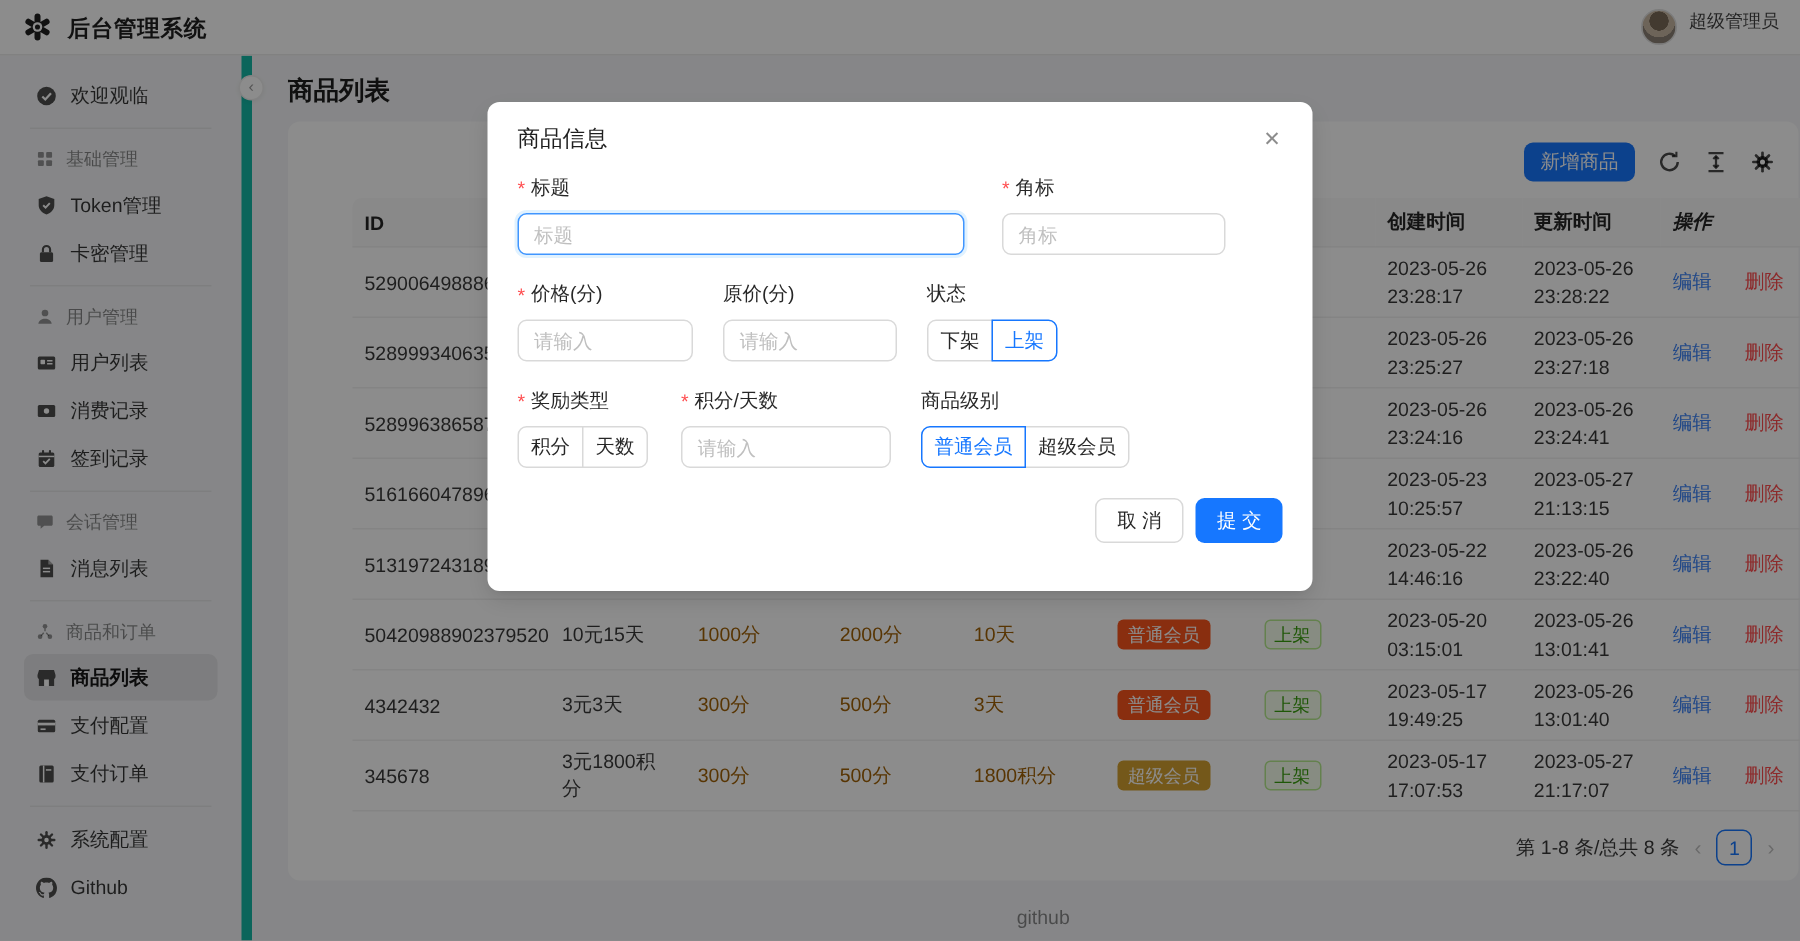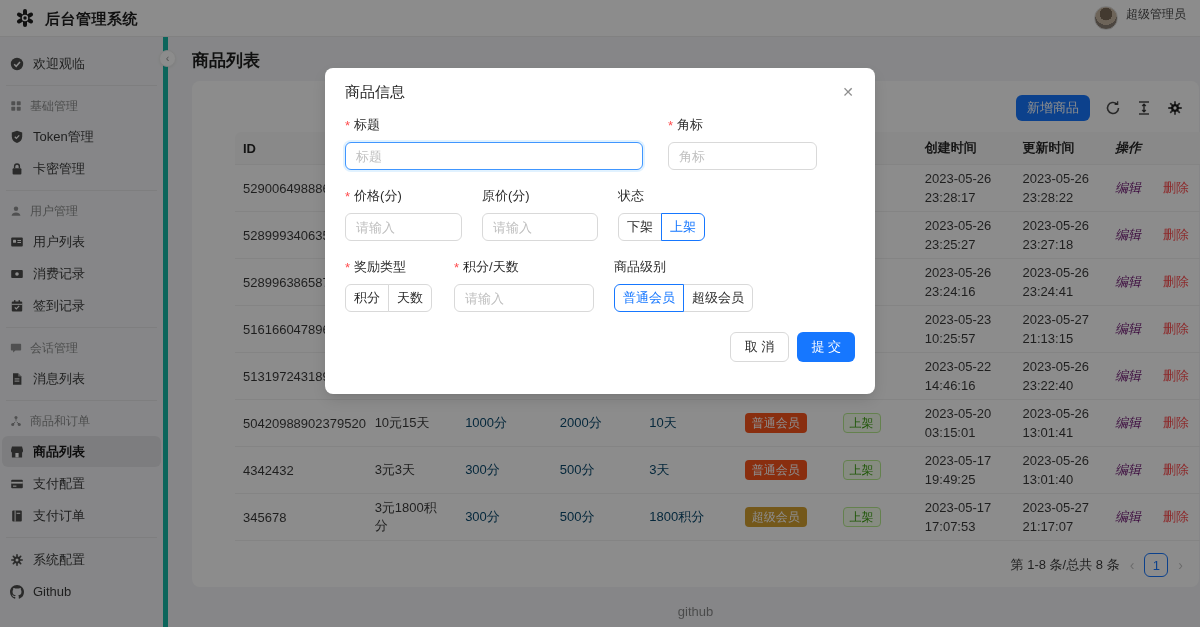--- a/index.html
+++ b/index.html
@@ -9,47 +9,47 @@
   
   .topbar { height:37px; background:#fff; border-bottom:1px solid #ececec; display:flex; align-items:center; padding:0 14px; position:relative; z-index:1; }
   .logo-wrap { display:flex; align-items:flex-end; gap:9px; }
   .logo-svg { width:22px; height:22px; color:#1f1f1f; }
   .app-title { font-size:15px; font-weight:700; color:#1f1f1f; letter-spacing:.5px; }
   .topbar-right { margin-left:auto; display:flex; align-items:flex-start; gap:8px; font-size:12px; color:rgba(0,0,0,.75); }
   .avatar { width:24px; height:24px; border-radius:50%; background:radial-gradient(circle at 50% 32%, #7a6a58 0 34%, #c7b6a2 35% 58%, #8b8075 59% 100%); border:1px solid #e0e0e0; }
 
   
   .layout { display:flex; height:590px; }
-  .sidebar { width:168px; border-right:5px solid #14b8a6; padding:10px 0 0; flex-shrink:0; }
+  .sidebar { width:168px; border-right:7px solid #14b8a6; padding:10px 14px 0; flex-shrink:0; }
   .s-item { display:flex; align-items:center; gap:9px; height:31px; padding:0 8px; margin:1px 2px; border-radius:6px; font-size:13px; color:rgba(0,0,0,.78); cursor:pointer; }
   .s-item svg { width:14px; height:14px; flex-shrink:0; color:#4d4d4d; }
   .s-item.active { background:#e4e4e7; color:rgba(0,0,0,.9); font-weight:700; }
   .s-section { display:flex; align-items:center; gap:8px; height:28px; padding:0 8px; margin:2px 2px 0; font-size:12px; color:rgba(0,0,0,.45); }
   .s-section svg { width:12px; height:12px; color:rgba(0,0,0,.4); }
   .s-divider { height:1px; background:rgba(0,0,0,.06); margin:6px 6px; }
 
   
   .main { flex:1; padding:8px 24px 0; position:relative; }
   .collapse-btn { position:absolute; left:-9px; top:13px; width:17px; height:17px; border-radius:50%; background:#fff; border:1px solid #ededed; color:#9a9a9a; font-size:11px; line-height:14px; text-align:center; cursor:pointer; box-shadow:0 1px 3px rgba(0,0,0,.06); }
   .page-title { font-size:17px; font-weight:700; color:rgba(0,0,0,.88); height:32px; line-height:32px; }
   .card { margin-top:4px; background:#fff; border-radius:8px; padding:14px 16px 10px; }
   .toolbar { display:flex; justify-content:flex-end; align-items:center; gap:15px; margin-bottom:11px; }
   .btn-primary { background:#1677ff; color:#fff; border:none; border-radius:6px; height:26px; padding:0 11px; font-size:13px; display:flex; align-items:center; cursor:pointer; font-family:inherit; }
   .tool-icon { width:16px; height:16px; color:rgba(0,0,0,.7); cursor:pointer; }
 
   table { width:100%; border-collapse:collapse; table-layout:fixed; font-size:13px;margin-left:27px; }
   th { background:#fafafa; text-align:left; font-weight:700; color:rgba(0,0,0,.85); padding:7px 8px; border-bottom:1px solid #f0f0f0; }
   th:first-child { border-radius:6px 0 0 0; } th:last-child { border-radius:0 6px 0 0;font-style:italic; }
   td { padding:4px 8px; border-bottom:1px solid #f0f0f0; color:rgba(0,0,0,.78); height:47px; }
-  .val-blue { color:#0c4a6e; }
+  .val-blue { color:#a16207; }
   .badge { display:inline-block; padding:1px 7px; border-radius:4px; color:#fff; font-size:12px; line-height:18px; }
   .tag-green { display:inline-block; background:#f6ffed; border:1px solid #b7eb8f; color:#389e0d; border-radius:4px; padding:0 6px; font-size:12px; line-height:18px; }
   .dt div { line-height:19px; }
   .lnk { text-decoration:none; font-size:13px; cursor:pointer; }
-  .lnk-edit { color:#701a75; margin-right:22px;font-style:italic; }
+  .lnk-edit { color:#3b82f6; margin-right:22px; }
   .lnk-del { color:#ff4d4f; }
 
   .pagination { display:flex; justify-content:flex-end; align-items:center; gap:10px; margin-top:12px; font-size:13px; color:rgba(0,0,0,.78); }
   .pg-chevron { color:rgba(0,0,0,.25); font-size:14px; cursor:pointer; }
   .pg-num { min-width:24px; height:24px; border:1px solid #1677ff; color:#1677ff; border-radius:6px; background:#fff; display:flex; align-items:center; justify-content:center; font-size:13px; cursor:pointer; }
   .page-footer { text-align:center; margin-top:17px; color:rgba(0,0,0,.45); font-size:13px; }
 
   
   .mask { position:fixed; inset:0; background:rgba(0,0,0,.45); z-index:50; }
   .modal { position:fixed; left:325px; top:68px; width:550px; background:#fff; border-radius:8px; z-index:60; box-shadow:0 6px 16px rgba(0,0,0,.12), 0 3px 6px -4px rgba(0,0,0,.12); }

